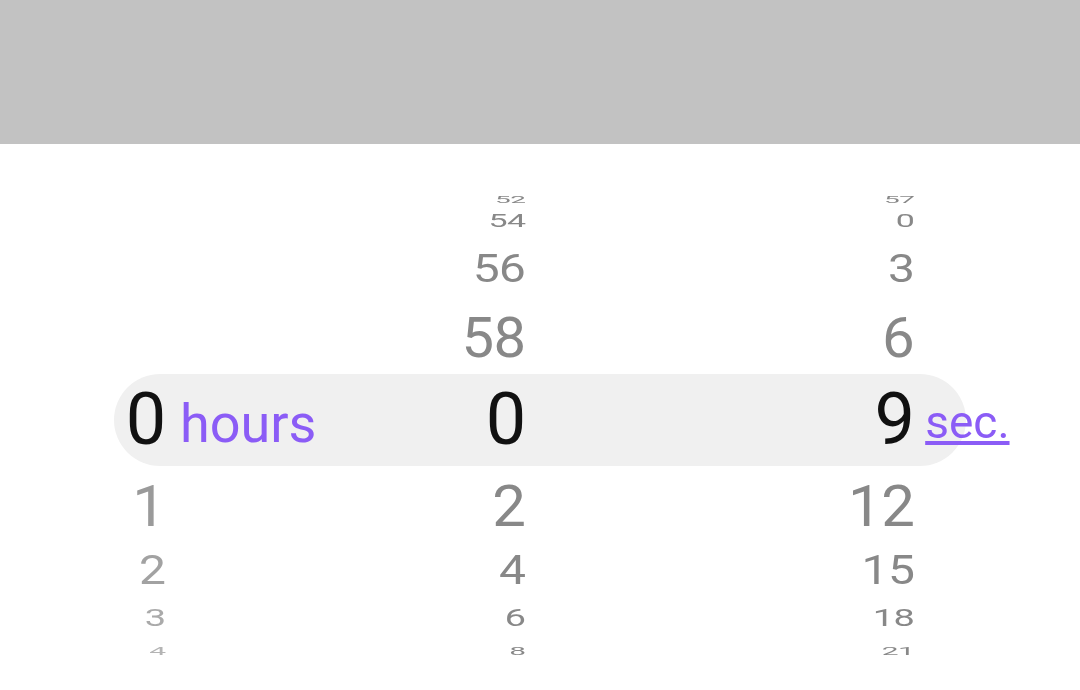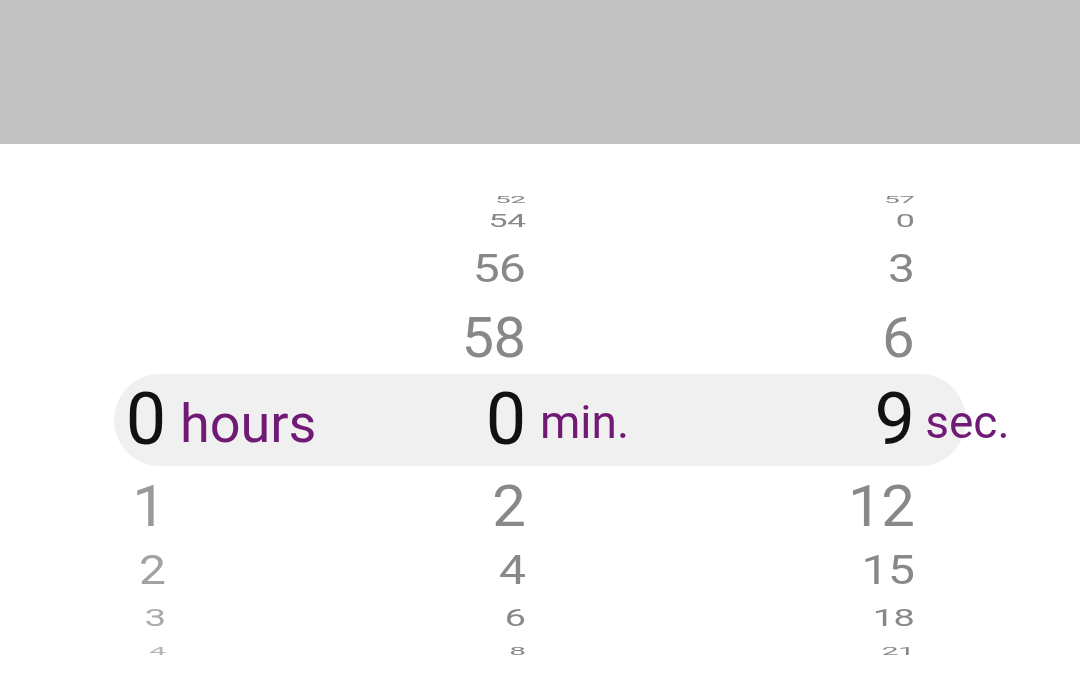--- a/index.html
+++ b/index.html
@@ -56,21 +56,21 @@
     white-space: nowrap;
     transform-origin: 50% 50%;
     font-variant-numeric: tabular-nums;
     letter-spacing: -0.5px;
   }
   .wheel .item.selected {
     color: #111111;
   }
   .unit-label {
     position: absolute;
-    color: #701a75;
+    color: #8b5cf6;
     font-weight: 400;
     left: 62%;
     white-space: nowrap;
   }
 
   
 
   
   .row-c  { top: 239px; font-size: 72px; height: 74px; line-height: 74px; }
   .unit-label { top: 251px; font-size: 46px; }
@@ -91,21 +91,21 @@
   .row-p1 { top: 327px; font-size: 60px; color:#9a9a9a; transform: scaleY(0.95); }
   .row-p2 { top: 397px; font-size: 48px; color:#a2a2a2; transform: scaleY(0.85); }
   .row-p3 { top: 452px; font-size: 38px; color:#aaaaaa; transform: scaleY(0.62); }
   .row-p4 { top: 490px; font-size: 30px; color:#b4b4b4; transform: scaleY(0.35); }
 
   .col2 .item, .col2 .unit-label {  }
   .col2 .item { width: 46%; }
   .col2 .unit-label { left: 50%; }
 
   .col3 .item { width: 54%; }
-  .col3 .unit-label { left: 57%; }
+  .col3 .unit-label { left: 57%; text-decoration: underline; }
 </style>
 </head>
 <body>
 
 <div class="header-bar"></div>
 
 <div class="picker-area">
   <div class="sel-band"></div>
 
   <div class="columns">
@@ -126,21 +126,20 @@
         <div class="item row-m4">52</div>
         <div class="item row-m3">54</div>
         <div class="item row-m2">56</div>
         <div class="item row-m1">58</div>
         <div class="item row-c selected">0</div>
         <div class="item row-p1">2</div>
         <div class="item row-p2">4</div>
         <div class="item row-p3">6</div>
         <div class="item row-p4">8</div>
       </div>
-      <div class="unit-label">min.</div>
     </div>
 
     <div class="col col3">
       <div class="wheel">
         <div class="item row-m4">57</div>
         <div class="item row-m3">0</div>
         <div class="item row-m2">3</div>
         <div class="item row-m1">6</div>
         <div class="item row-c selected">9</div>
         <div class="item row-p1">12</div>

